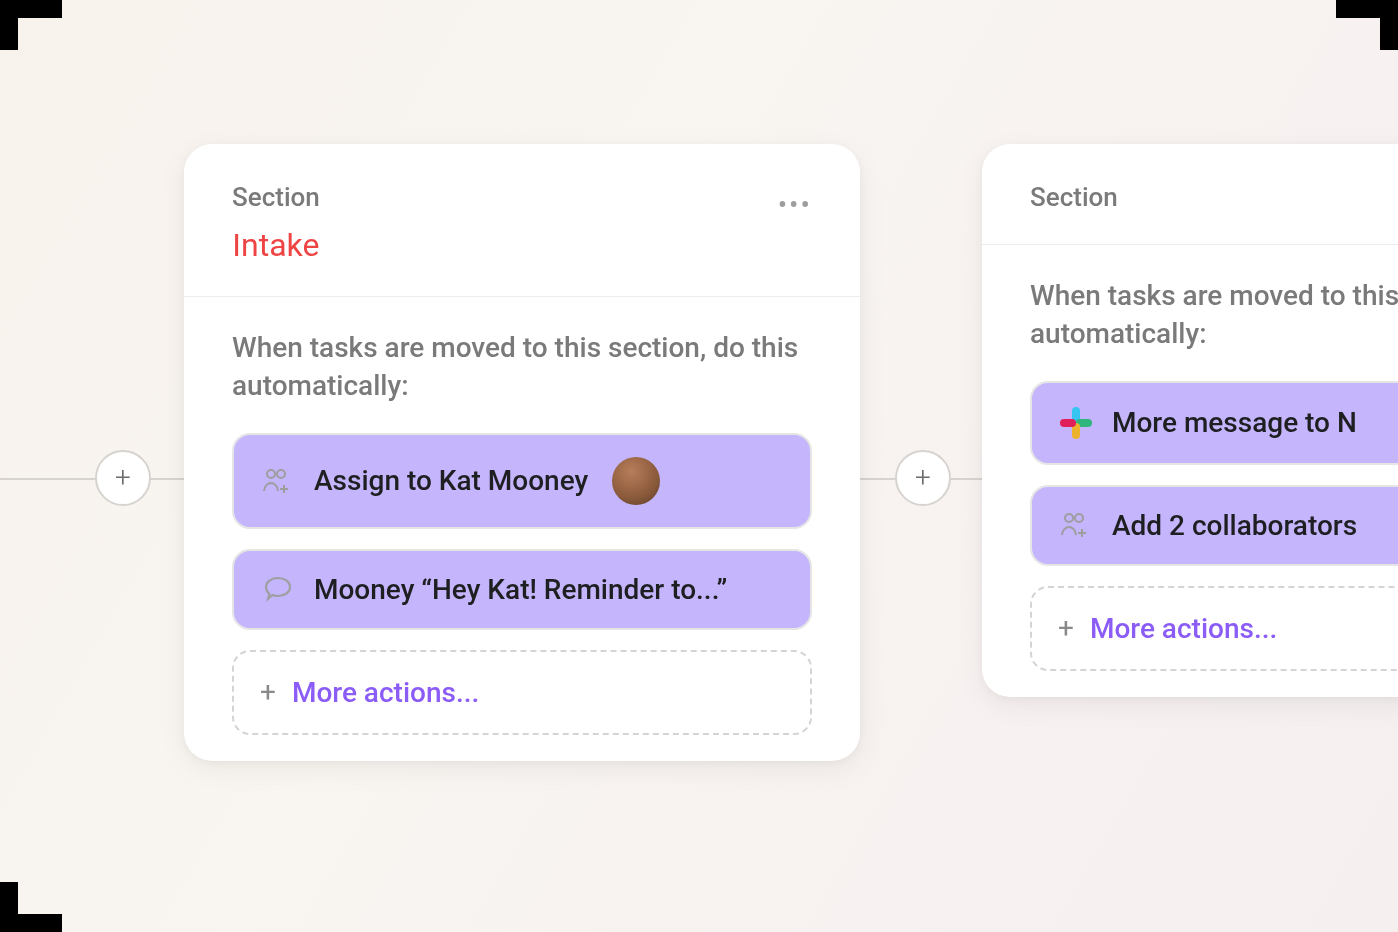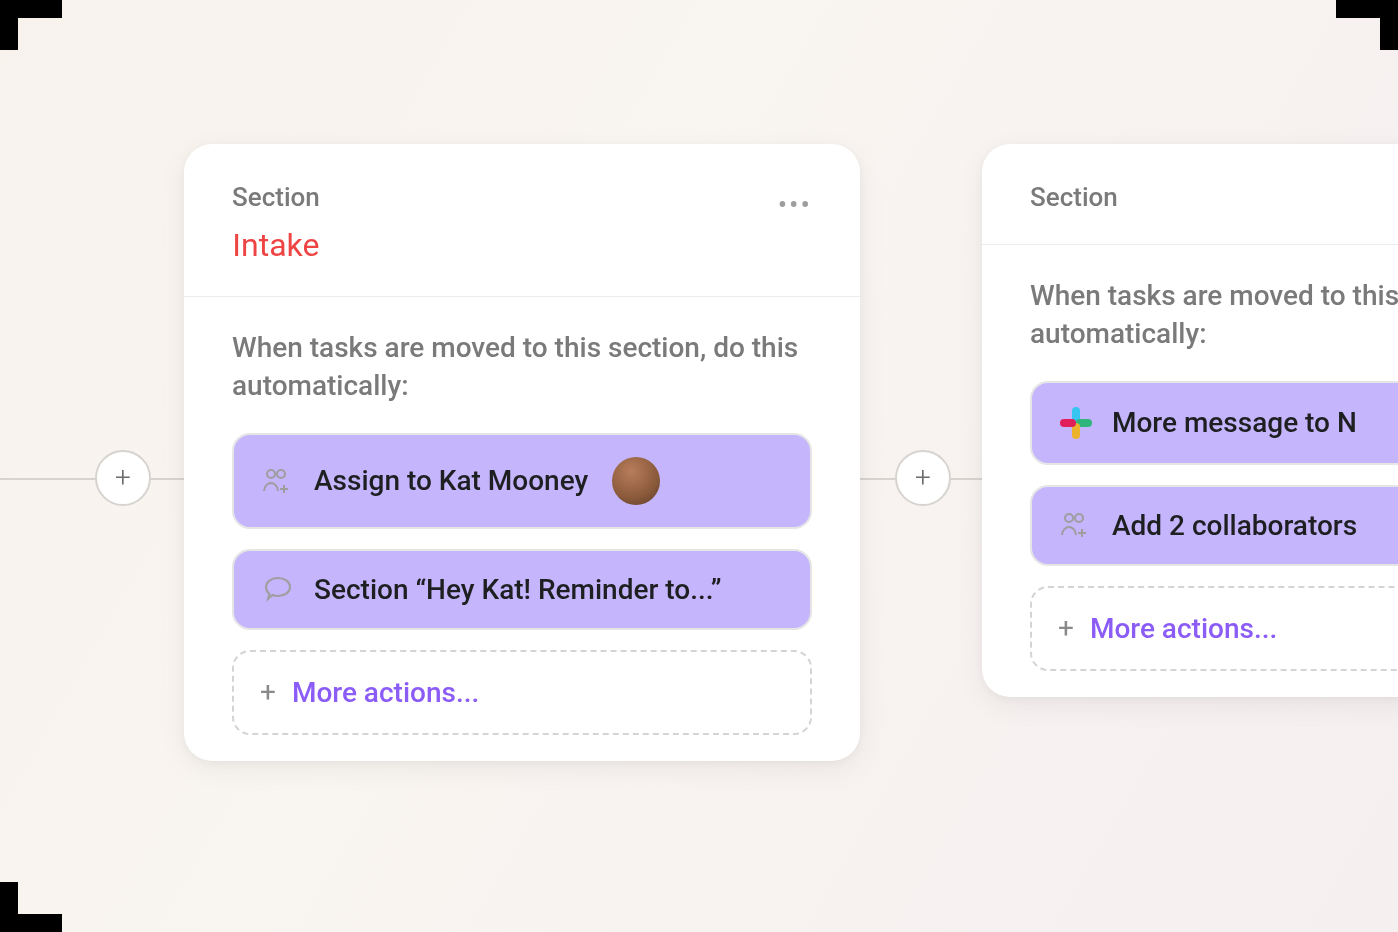--- a/index.html
+++ b/index.html
@@ -224,21 +224,21 @@
         <div class="action-label">Assign to Kat Mooney</div>
         <div class="avatar"></div>
       </div>
 
       <div class="action-row">
         <div class="icon-slot">
           <svg width="30" height="28" viewBox="0 0 30 28" fill="none" stroke="#9e9e9e" stroke-width="2">
             <path d="M3 12c0-5 5-9 12-9s12 4 12 9-5 9-12 9c-2 0-4-.3-5.5-1L5 24l1.5-5C4 17 3 14.7 3 12z"></path>
           </svg>
         </div>
-        <div class="action-label">Section “Hey Kat! Reminder to...”</div>
+        <div class="action-label">Mooney “Hey Kat! Reminder to...”</div>
       </div>
 
       <div class="more-actions">
         <span class="plus-sm">+</span>
         <span class="more-label">More actions...</span>
       </div>
     </div>
   </div>
 
   <div class="card production">

